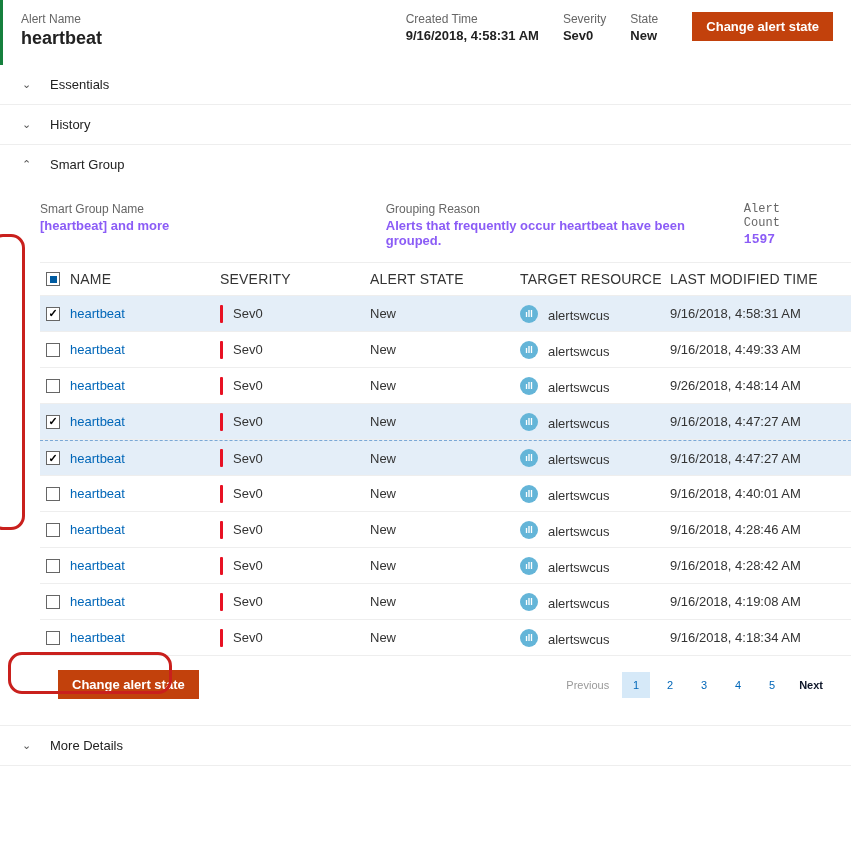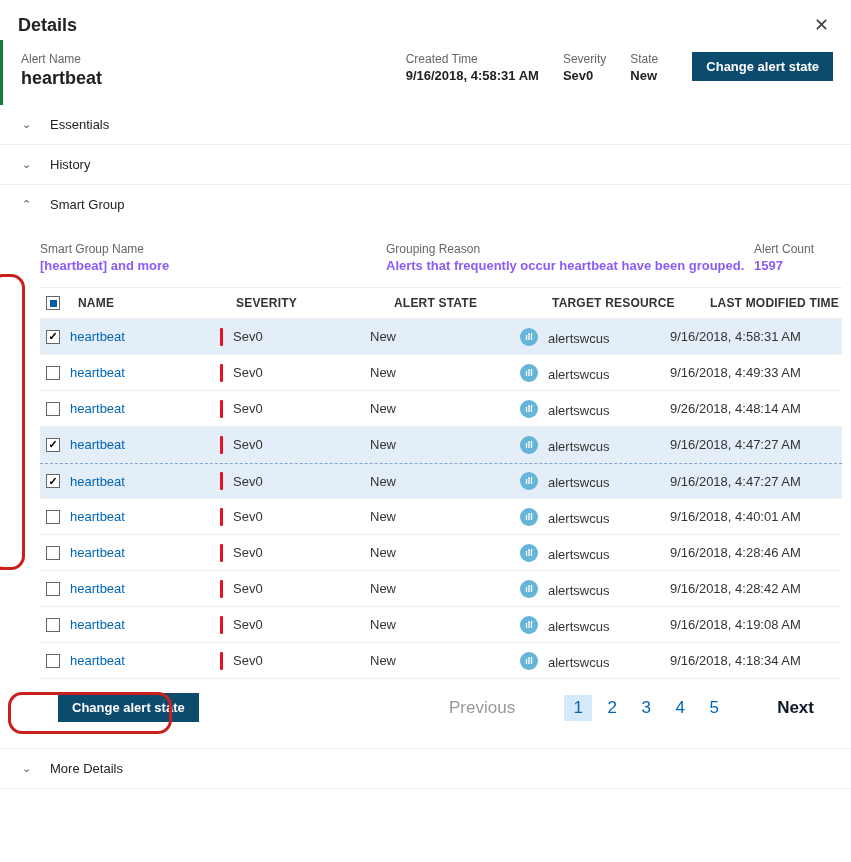--- a/index.html
+++ b/index.html
@@ -43,21 +43,21 @@
     align-items: flex-start;
   }
   .summary-wrap .col { margin-right: 24px; }
   .summary-wrap .lbl { font-size: 12px; color: #666; }
   .summary-wrap .val { font-size: 13px; color: #222; font-weight:600; margin-top:2px;}
   .summary-wrap .alert-name .lbl{font-size:12px;}
   .summary-wrap .alert-name .val { font-size: 18px; font-weight: 700; margin-top:2px;}
   .summary-wrap .spacer { flex:1; }
   .summary-wrap .btn-top { margin-left: 10px; }
   .btn-primary {
-    background: #0c4a6e;
+    background: #c2410c;
     color: #fff;
     border: none;
     padding: 7px 14px;
     font-size: 13px;
     font-weight: 600;
     cursor: pointer;
   }
   .section-row {
     display: flex;
     align-items: center;
@@ -67,49 +67,48 @@
     font-size: 13px;
     color: #222;
   }
   .section-row .caret {
     width: 14px;
     margin-right: 14px;
     font-size: 11px;
     color: #555;
   }
   .smart-group-content {
-    padding: 18px 9px 8px 40px;
+    padding: 18px 0 8px 40px;
   }
   .sg-header {
     display: flex;
     padding-right: 18px;
     margin-bottom: 14px;
   }
   .sg-col .lbl { font-size: 12px; color: #666; }
   .sg-col .val { font-size: 13px; color: #8b5cf6; font-weight:600; margin-top:2px;}
   .sg-col.gr { margin-left: 0; }
-  .sg-col.ac { margin-left: auto; padding-right: 10px;}
+  .sg-col.ac { margin-left: auto; padding-right: 10px; font-family: Liberation Mono, monospace;}
   .sg-col.nm { width: 346px; }
 
   .table {
     border-top: 1px solid #eee;
   }
   .thead, .trow {
     display: grid;
     grid-template-columns: 30px 150px 150px 150px 150px 180px;
     align-items: center;
     border-bottom: 1px solid #eee;
   }
   .thead {
-    font-size: 12px;
-    font-weight: 700;
+    font-size: 14px;
+    font-weight: 400;
     color: #333;
     letter-spacing: .2px;
     padding: 8px 0;
-    gap: 8px;
   }
   .thead .cell { text-transform: uppercase; }
   .trow {
     font-size: 13px;
     height: 36px;
     background:#fff;
   }
   .trow.selected { background: #e4eef8; }
   .trow.selected + .trow.selected { border-top: 1px dashed #7aa8d6; }
   .cell { padding-right: 4px; }
@@ -155,44 +154,39 @@
 
   .footer {
     display:flex;
     align-items:center;
     padding: 14px 18px 18px 18px;
   }
   .footer .pager {
     margin-left:auto;
     display:flex;
     align-items:center;
-    font-size:17px;
+    font-size:11px;
     color:#888;
-    gap:36px;
   }
   .pager .pg {
     width:28px;height:26px;
     display:inline-flex;align-items:center;justify-content:center;
     color:#0066b8; cursor:pointer; margin:0 3px;
   }
   .pager .pg.cur { background:#d6e9f8; }
   .pager .lbl { margin:0 10px; color:#999; }
   .pager .lbl.act { color:#0f172a; font-weight:600; cursor:pointer;}
 
   .more-section { border-top:1px solid #eee; }
 </style>
 </head>
 <body>
 
 <div class="panel">
 
-  <div class="header">
-    <h2>Details</h2>
-    <div class="close-x">✕</div>
-  </div>
 
 
   <div class="summary-wrap">
     <div class="col alert-name">
       <div class="lbl">Alert Name</div>
       <div class="val">heartbeat</div>
     </div>
     <div class="spacer"></div>
     <div class="col">
       <div class="lbl">Created Time</div>

